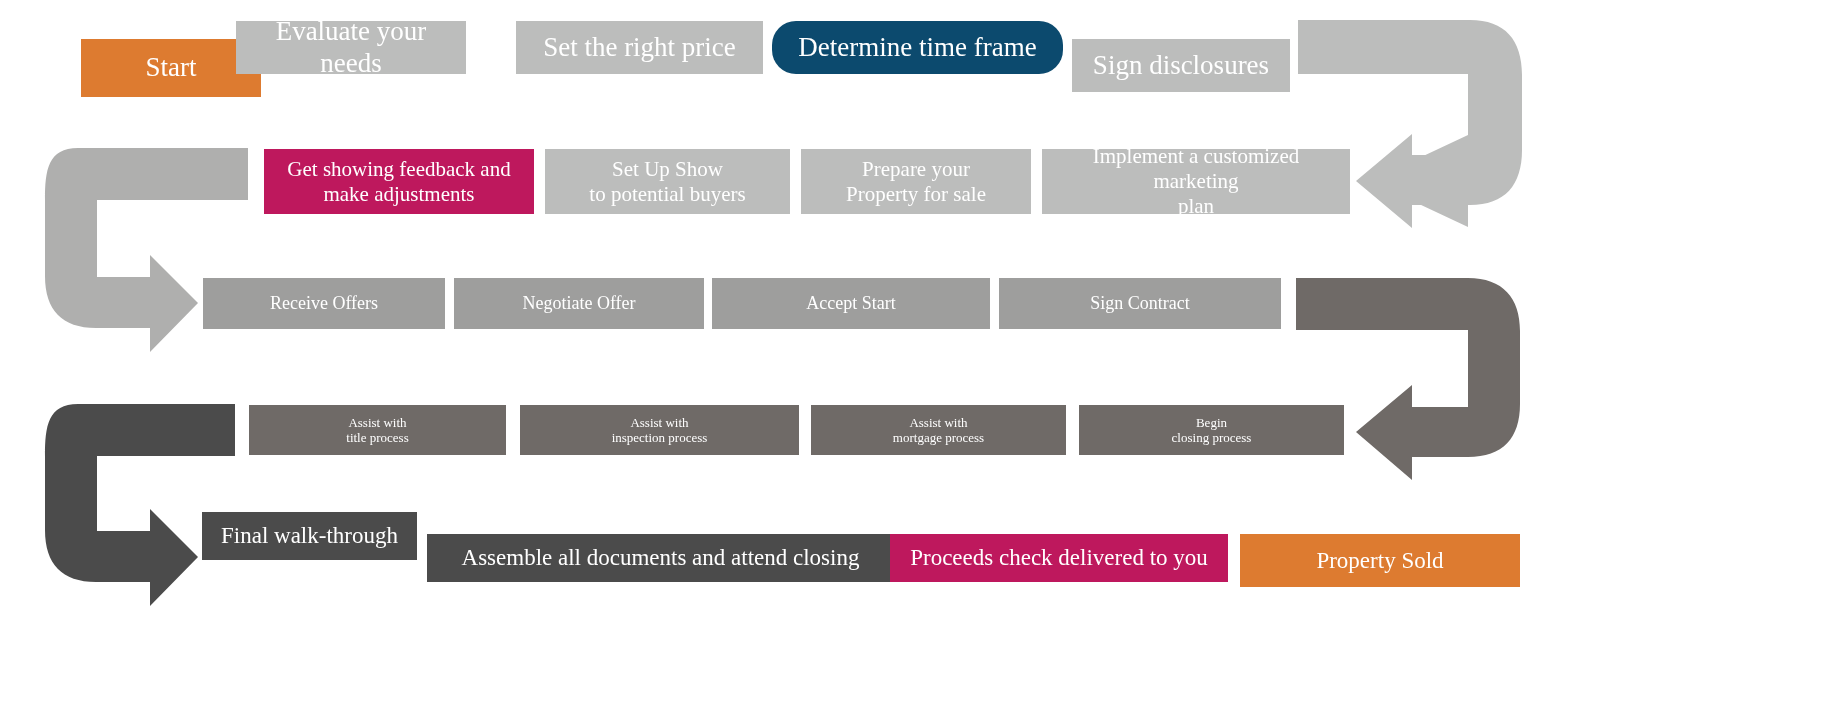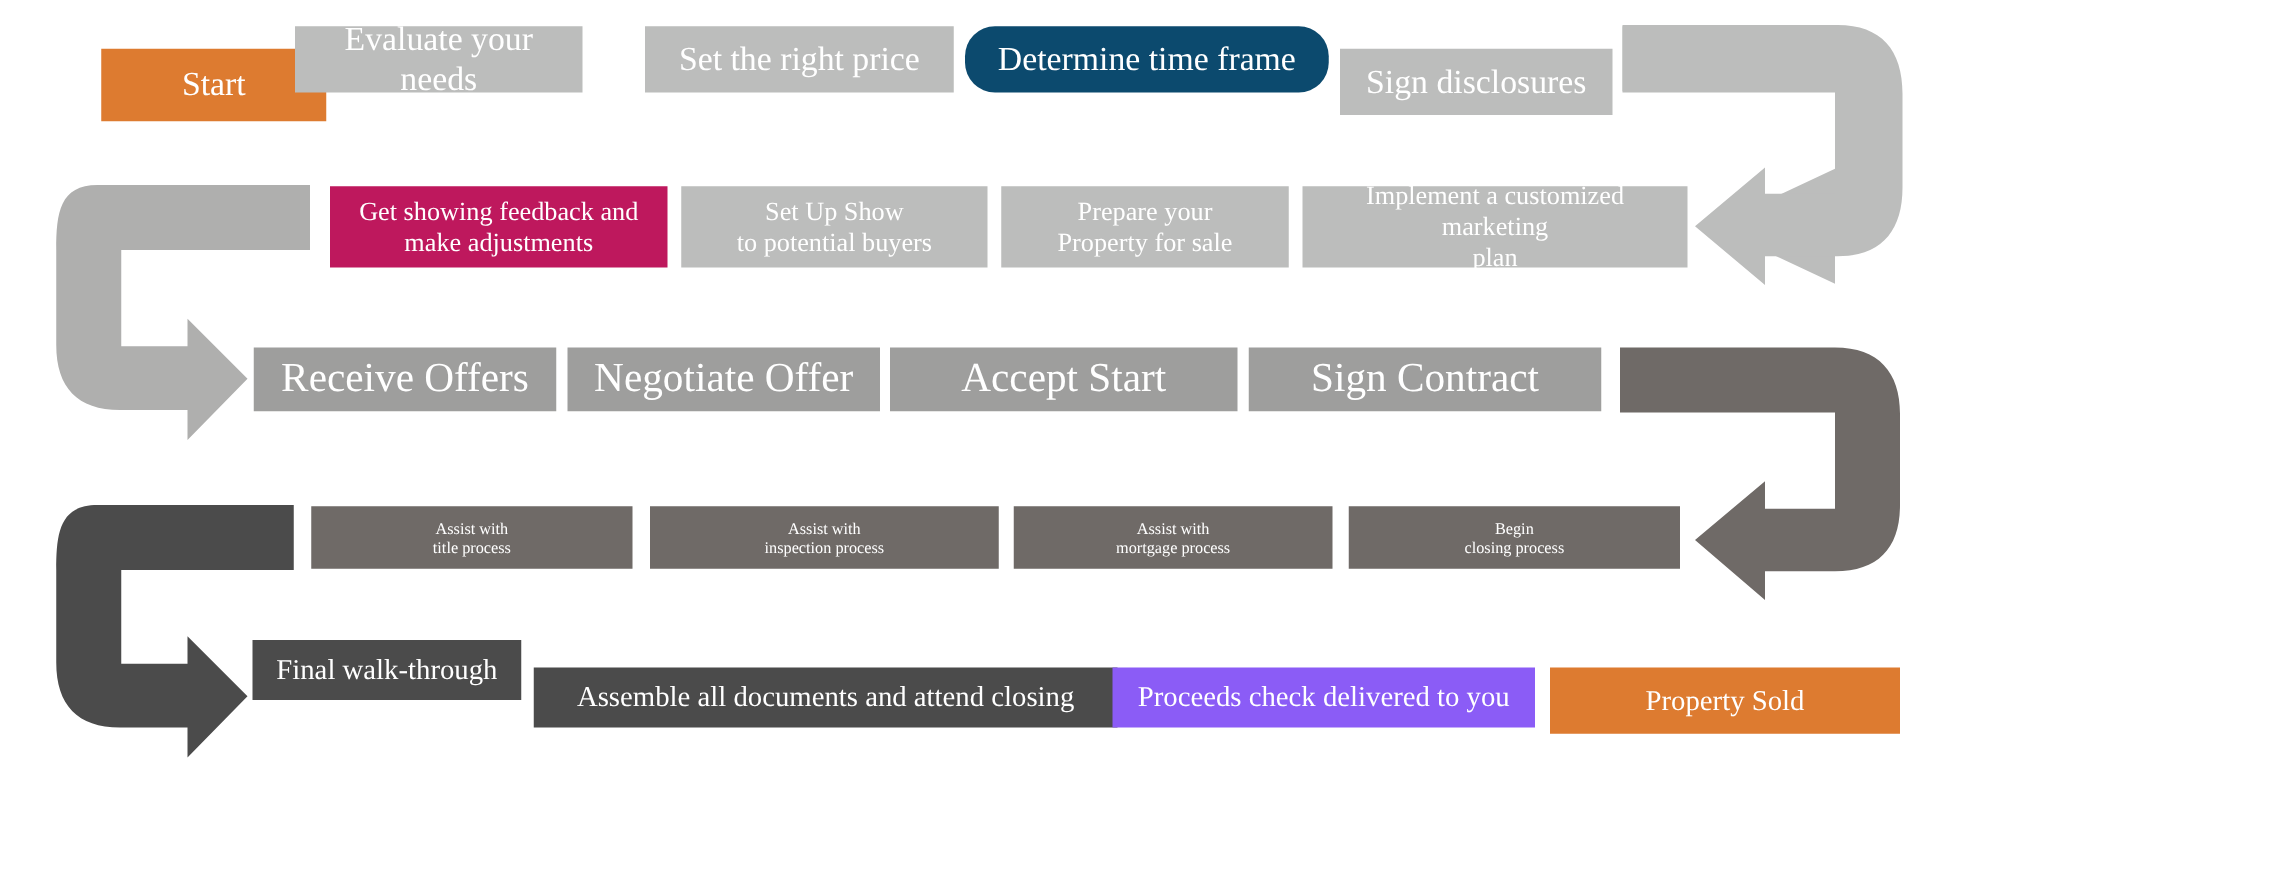--- a/index.html
+++ b/index.html
@@ -32,21 +32,21 @@
   .arrow-svg {
     position: absolute;
     top: 0;
     left: 0;
     width: 1824px;
     height: 714px;
     pointer-events: none;
   }
   .row1 { font-size: 27px; }
   .row2 { font-size: 21px; }
-  .row3 { font-size: 33px; }
+  .row3 { font-size: 18px; }
   .row4 { font-size: 13px; }
   .row5 { font-size: 23px; }
 </style>
 </head>
 <body>
 
 <div id="canvas">
 
   <svg class="arrow-svg" viewBox="0 0 1824 714" xmlns="http://www.w3.org/2000/svg">
 
@@ -149,16 +149,16 @@
 title process</div>
   <div class="box row4" style="left:520px; top:405px; width:279px; height:50px; background:#6F6A67;">Assist with
 inspection process</div>
   <div class="box row4" style="left:811px; top:405px; width:255px; height:50px; background:#6F6A67;">Assist with
 mortgage process</div>
   <div class="box row4" style="left:1079px; top:405px; width:265px; height:50px; background:#6F6A67;">Begin
 closing process</div>
 
   <div class="box row5" style="left:202px; top:512px; width:215px; height:48px; background:#4B4B4B;">Final walk-through</div>
   <div class="box row5" style="left:427px; top:534px; width:467px; height:48px; background:#4B4B4B;">Assemble all documents and attend closing</div>
-  <div class="box row5" style="left:890px; top:534px; width:338px; height:48px; background:#8b5cf6;">Proceeds check delivered to you</div>
+  <div class="box row5" style="left:890px; top:534px; width:338px; height:48px; background:#be185d;">Proceeds check delivered to you</div>
   <div class="box row5" style="left:1240px; top:534px; width:280px; height:53px; background:#DD7B30;">Property Sold</div>
 
 </div>
 
 </body></html>

